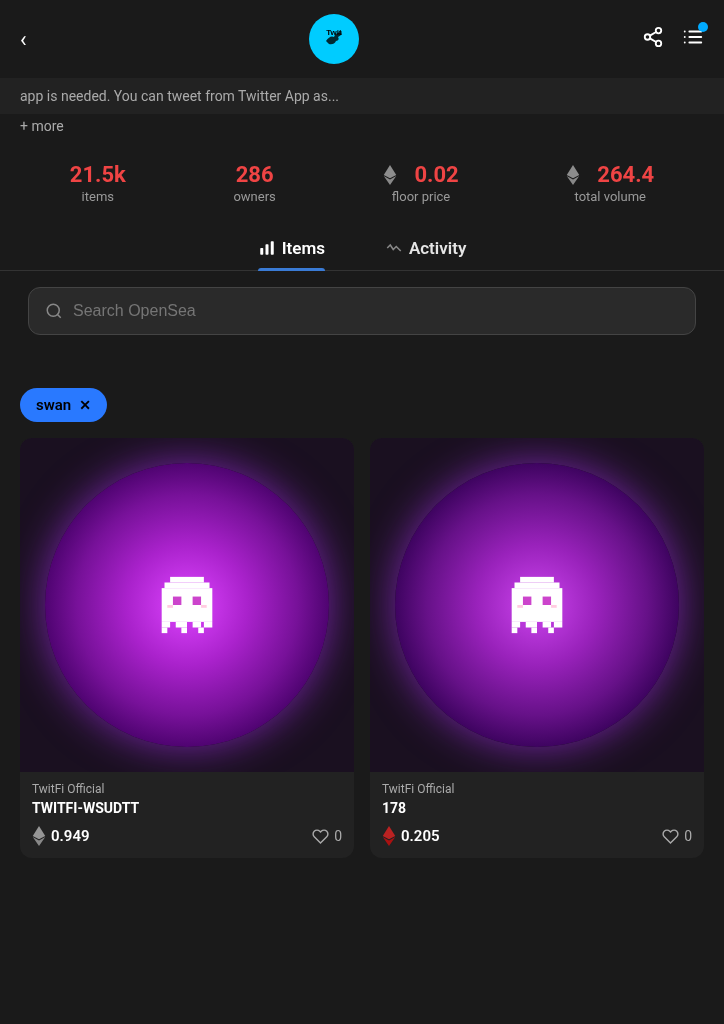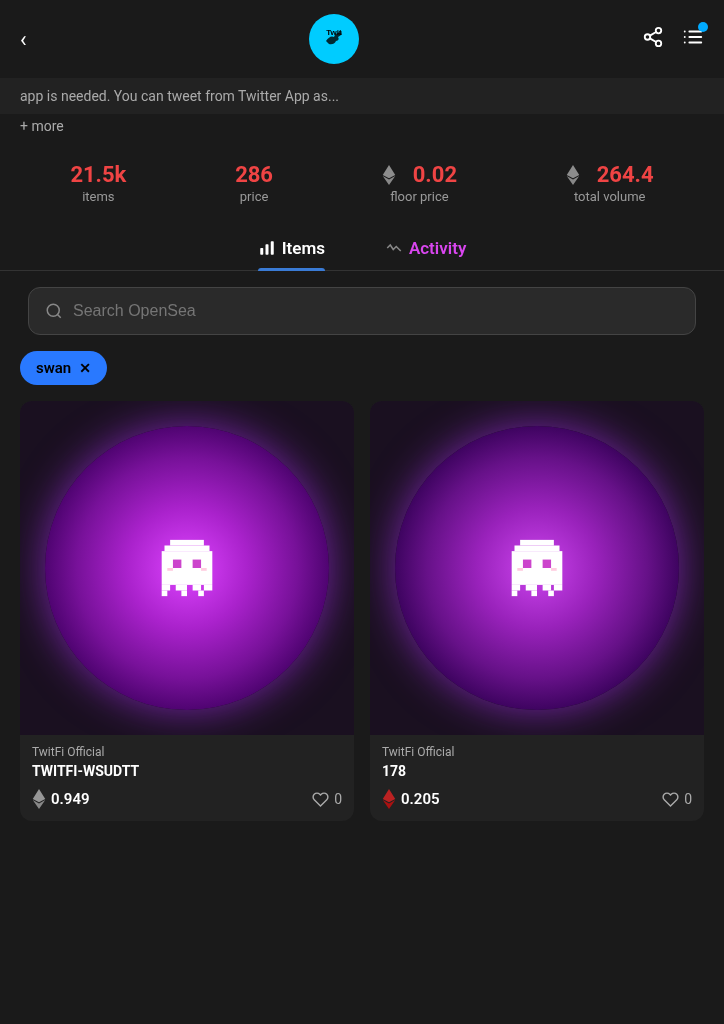--- a/index.html
+++ b/index.html
@@ -165,20 +165,21 @@
       font-size: 16px;
       flex: 1;
     }
 
     
     .filter-tags {
       padding: 0 20px 16px;
       display: flex;
       gap: 10px;
       flex-wrap: wrap;
+      margin-top: 37px;
     }
     .filter-tag {
       background: #2979ff;
       color: #000;
       border-radius: 20px;
       padding: 8px 16px;
       font-size: 15px;
       font-weight: 600;
       display: flex;
       align-items: center;
@@ -327,21 +328,21 @@
 <div class="banner-text">app is needed. You can tweet from Twitter App as...</div>
 <span class="more-link">+ more</span>
 
 <div class="stats-row">
   <div class="stat-item">
     <span class="stat-value">21.5k</span>
     <span class="stat-label">items</span>
   </div>
   <div class="stat-item">
     <span class="stat-value">286</span>
-    <span class="stat-label">price</span>
+    <span class="stat-label">owners</span>
   </div>
   <div class="stat-item">
     <div class="stat-with-icon">
       <svg class="eth-svg" viewBox="0 0 10 16">
         <polygon points="5,0 10,8 5,10.5 0,8" fill="#aaa" opacity="0.8"></polygon>
         <polygon points="5,11.5 10,8.8 5,16 0,8.8" fill="#888"></polygon>
       </svg>
       <span class="stat-value">0.02</span>
     </div>
     <span class="stat-label">floor price</span>
@@ -364,21 +365,21 @@
       <rect x="3" y="12" width="4" height="9" rx="1"></rect>
         <rect x="10" y="7" width="4" height="14" rx="1"></rect>
         <rect x="17" y="3" width="4" height="18" rx="1"></rect>
     </svg>
     <span>Items</span>
   </div>
   <div class="tab">
     <svg width="18" height="18" viewBox="0 0 24 24" fill="none" stroke="#888" stroke-width="2">
       <polyline points="3,12 7,8 11,14 15,10 21,16"></polyline>
     </svg>
-    <span style="color:#d946ef;">Activity</span>
+    <span style="color:#e5e5e5;">Activity</span>
   </div>
 </div>
 
 <div class="search-container">
   <div class="search-box">
     <svg class="search-icon" width="18" height="18" viewBox="0 0 24 24" fill="none" stroke="#888" stroke-width="2">
       <circle cx="11" cy="11" r="8"></circle>
         <line x1="21" y1="21" x2="16.65" y2="16.65"></line>
     </svg>
     <input class="search-input" type="text" placeholder="Search OpenSea" style="">

